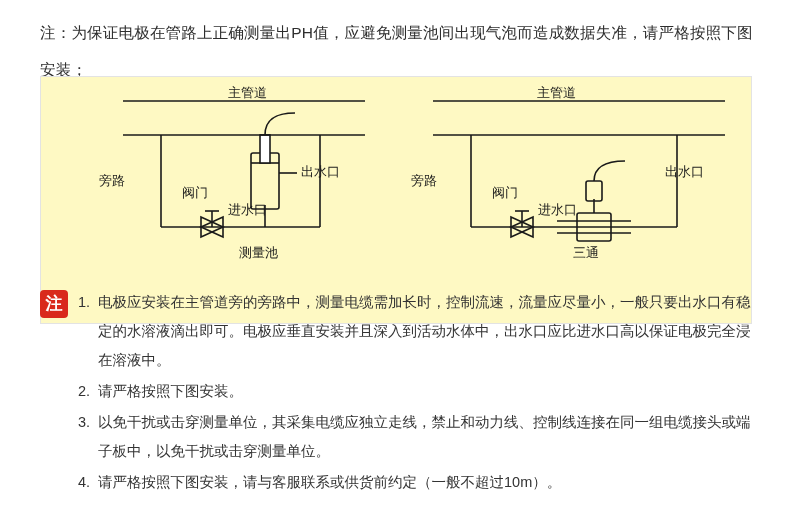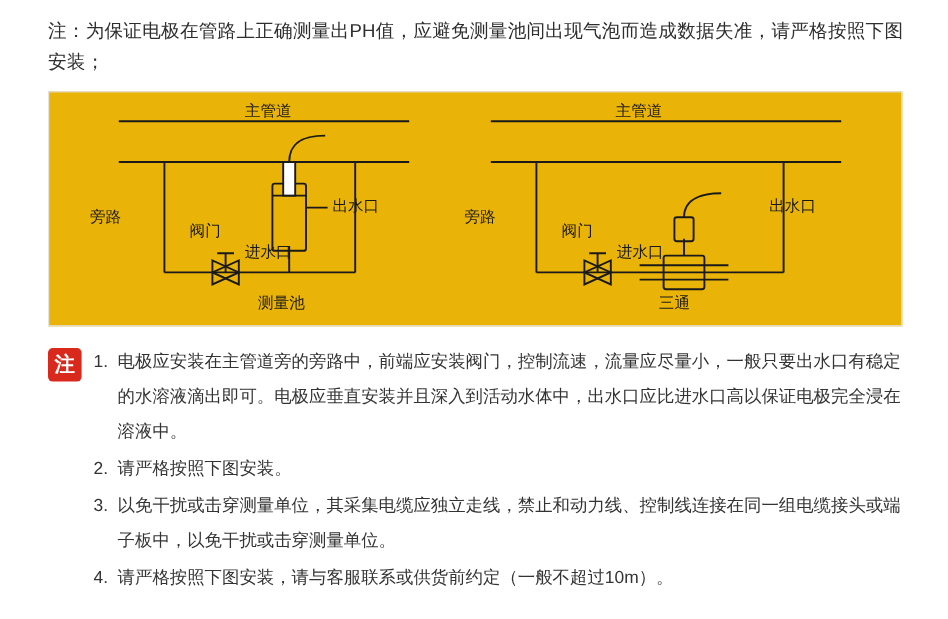--- a/index.html
+++ b/index.html
@@ -20,35 +20,36 @@
     height: 516px;
   }
 
   
   .top-note {
     position: absolute;
     left: 40px;
     top: 14px;
     width: 720px;
     font-size: 15.5px;
-    line-height: 26px;
+    line-height: 37px;
     color: #2e2e2e;
     letter-spacing: 0.2px;
   }
 
   
   .diagram-panel {
     position: absolute;
     left: 40px;
     top: 76px;
     width: 712px;
-    height: 196px;
+    height: 248px;
     border: 1px solid #e3e3e3;
-    background: #eab308;
+    background: #fef9c3;
     box-sizing: border-box;
+    padding-left: 24px;
   }
   .diagram-svg {
     display: block;
   }
 
   
   .notes-wrap {
     position: absolute;
     left: 40px;
     top: 288px;
@@ -177,21 +178,21 @@
         <text x="508" y="180">三通</text>
       </g>
     </svg>
   </div>
 
   <div class="notes-wrap">
     <div class="zhu-badge">注</div>
     <ul class="notes-list">
       <li class="note-item">
         <span class="note-num">1.</span>
-        <span class="note-text">电极应安装在主管道旁的旁路中，前端应安装阀门，控制流速，流量应尽量小，一般只要出水口有稳定的水溶液滴出即可。电极应垂直安装并且深入到活动水体中，出水口应比进水口高以保证电极完全浸在溶液中。</span>
+        <span class="note-text">电极应安装在主管道旁的旁路中，测量电缆需加长时，控制流速，流量应尽量小，一般只要出水口有稳定的水溶液滴出即可。电极应垂直安装并且深入到活动水体中，出水口应比进水口高以保证电极完全浸在溶液中。</span>
       </li>
       <li class="note-item">
         <span class="note-num">2.</span>
         <span class="note-text">请严格按照下图安装。</span>
       </li>
       <li class="note-item">
         <span class="note-num">3.</span>
         <span class="note-text">以免干扰或击穿测量单位，其采集电缆应独立走线，禁止和动力线、控制线连接在同一组电缆接头或端子板中，以免干扰或击穿测量单位。</span>
       </li>
       <li class="note-item">

